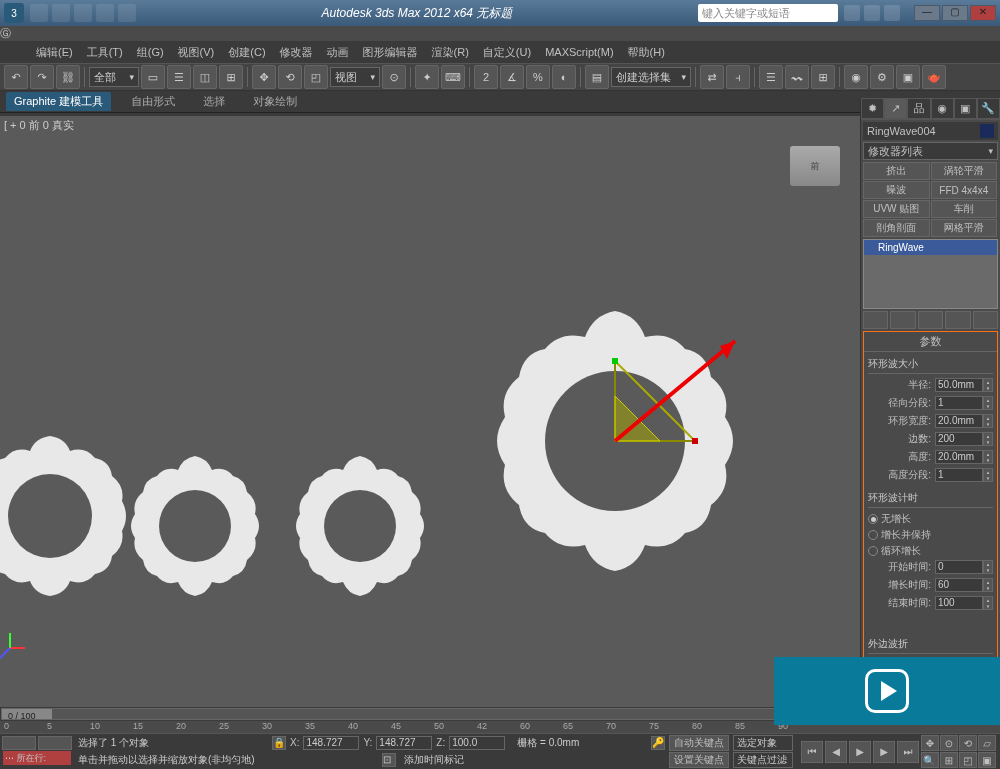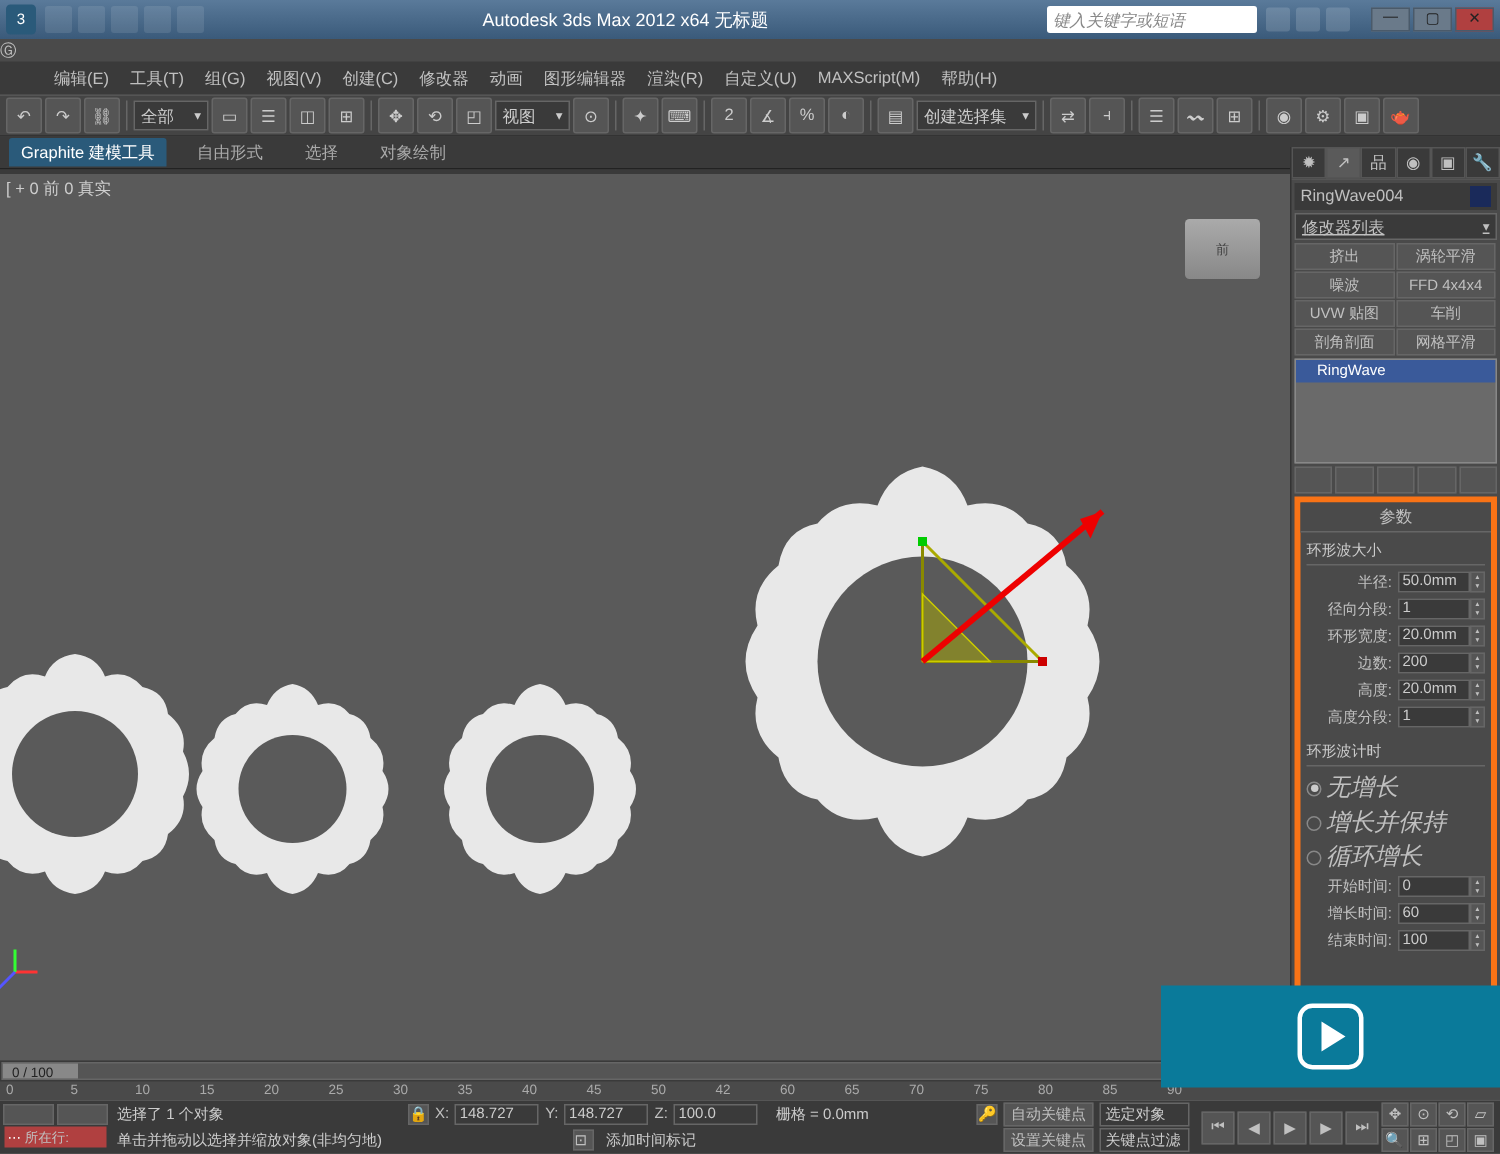--- a/index.html
+++ b/index.html
@@ -3,22 +3,22 @@
 <meta charset="utf-8">
 <style>
 * { margin: 0; padding: 0; box-sizing: border-box; font-family: "Microsoft YaHei", Arial, sans-serif; }
 body { width: 1000px; height: 769px; background: #4a4a4a; color: #c0c0c0; font-size: 11px; overflow: hidden; position: relative; }
 
 
 .titlebar { height: 26px; background: linear-gradient(#5a7a9a, #3a5a7a); display: flex; align-items: center; padding: 0 4px; color: #fff; }
 .titlebar .logo { width: 20px; height: 20px; background: #2a5a7a; border-radius: 3px; margin-right: 6px; display: flex; align-items: center; justify-content: center; font-size: 10px; }
 .titlebar .qat { display: flex; gap: 4px; }
 .titlebar .qat-btn { width: 18px; height: 18px; background: rgba(255,255,255,.1); border-radius: 2px; }
-.titlebar .title { flex: 1; text-align: center; font-size: 12px; }
-.titlebar .search { width: 140px; height: 18px; background: #fff; color: #888; font-style: italic; padding: 0 4px; font-size: 11px; border-radius: 2px; display:flex; align-items:center;}
+.titlebar .title { flex: 1; text-align: center; font-size: 12px; font-style: italic; }
+.titlebar .search { width: 140px; height: 18px; background: #fff; color: #888; padding: 0 4px; font-size: 11px; border-radius: 2px; display:flex; align-items:center;}
 .titlebar .win-btns { display: flex; gap: 2px; margin-left: 8px; }
 .titlebar .win-btn { width: 26px; height: 16px; background: #6a7a8a; border: 1px solid #4a5a6a; font-size: 10px; text-align: center; color:#222;}
 .titlebar .win-close { background: #b04040; }
 .titlebar .help-icons { display:flex; gap:4px; margin:0 6px;}
 .titlebar .help-icons span { width:16px; height:16px; background:rgba(255,255,255,.15); border-radius:2px;}
 
 
 .menubar { height: 22px; background: #3a3a3a; display: flex; align-items: center; padding: 0 30px; gap: 2px; font-size: 11px; }
 .menubar .menu-item { padding: 2px 6px; cursor: pointer; }
 
@@ -43,40 +43,40 @@
 .viewport-axis .ax { position:absolute; width:15px; height:2px; transform-origin:left center;}
 .gear { position: absolute; }
 
 
 .cmd-panel { position: absolute; top: 98px; right: 0; width: 140px; bottom: 62px; background: #4a4a4a; border-left: 1px solid #333; overflow-y: hidden; }
 .cmd-tabs { height: 22px; background: #3a3a3a; display: flex; border-bottom:1px solid #555;}
 .cmd-tab { flex: 1; display: flex; align-items: center; justify-content: center; border: 1px solid #555; font-size:11px;}
 .cmd-tab.active { background: #5a5a5a; }
 .obj-name { height: 18px; background: #3a3a3a; margin: 2px; padding: 2px 4px; font-size: 11px; display:flex; align-items:center;}
 .color-swatch { width:14px; height:14px; background:#1a2a5a; margin-left:auto;}
-.mod-dropdown { height: 18px; background: #3a3a3a; margin: 2px; padding: 2px 4px; font-size: 11px; display:flex; align-items:center; border:1px solid #666;text-decoration:underline;}
+.mod-dropdown { height: 18px; background: #3a3a3a; margin: 2px; padding: 2px 4px; font-size: 11px; display:flex; align-items:center; border:1px solid #666;}
 .mod-dropdown::after{content:"▾"; margin-left:auto; font-size:9px;}
 .mod-btns { display:flex; flex-wrap:wrap; margin:2px; gap:1px;}
 .mod-btn { flex:0 0 calc(50% - 1px); height:18px; background:#555; border:1px solid #666; font-size:10px; display:flex; align-items:center; justify-content:center;}
 .mod-stack { height: 70px; background: #6a6a6a; margin: 2px; border: 1px solid #888; overflow:hidden;}
 .mod-stack-item { background: #3a5a9a; color: #fff; padding: 2px 14px; font-size: 10px; }
 .stack-btns { height: 18px; display:flex; gap:2px; margin:2px; }
 .stack-btns .sbtn { flex:1; background:#555; border:1px solid #666;}
 
-.rollout { margin: 2px; border: 4px solid #f97316; }
+.rollout { margin: 2px; border: 1px solid #f97316; }
 .rollout-header { background: #4a4a4a; text-align: center; padding: 2px; font-size: 11px; border-bottom:1px solid #666;}
 .rollout-body { padding: 3px 4px; font-size: 10px; }
 .param-group-label { font-size:10px; color:#ccc; padding:2px 0; border-bottom:1px solid #666; margin-bottom:3px;}
 .param-row { display: flex; align-items: center; margin-bottom: 2px; height:16px;}
 .param-label { flex: 1; text-align: right; padding-right: 4px; font-size:10px;}
 .param-input { width: 48px; height: 14px; background: #3a3a3a; border: 1px solid #666; color: #ccc; padding: 0 2px; font-size: 10px; }
 .param-spinner { width: 10px; height: 14px; background: #555; border: 1px solid #666; display:flex; flex-direction:column;}
 .param-spinner::before{content:"▴"; font-size:5px; line-height:6px; text-align:center;}
 .param-spinner::after{content:"▾"; font-size:5px; line-height:6px; text-align:center;}
-.radio-row { display:flex; align-items:center; gap:3px; font-size:16px; padding:1px 0;font-style:italic;}
+.radio-row { display:flex; align-items:center; gap:3px; font-size:10px; padding:1px 0;}
 .radio-dot { width:10px; height:10px; border:1px solid #888; border-radius:50%; display:flex; align-items:center; justify-content:center;}
 .radio-dot.on::after{content:""; width:5px; height:5px; background:#ccc; border-radius:50%;}
 .check-row {display:flex; align-items:center; gap:3px; font-size:10px; padding:1px 0;}
 .checkbox {width:11px; height:11px; border:1px solid #888; background:#3a3a3a; display:flex; align-items:center; justify-content:center; font-size:8px;}
 
 
 .timeline-area { position: absolute; bottom: 36px; left: 0; right: 140px; height: 26px; background: #3a3a3a; }
 .time-slider { height: 12px; background: #555; border: 1px solid #666; position:relative; margin:1px;}
 .time-handle { position:absolute; left:0; width:50px; height:10px; background:#888;}
 .time-ruler { height: 12px; background: #4a4a4a; position:relative;}

